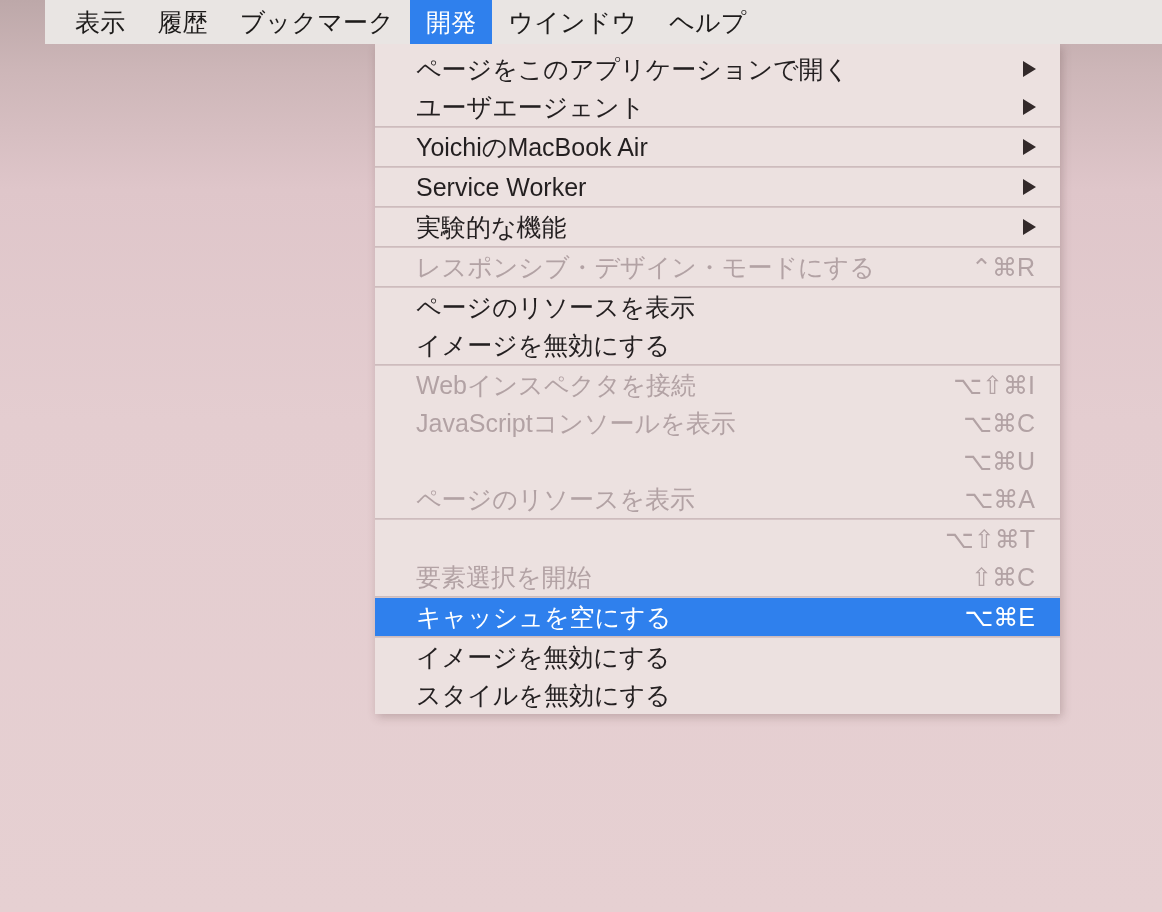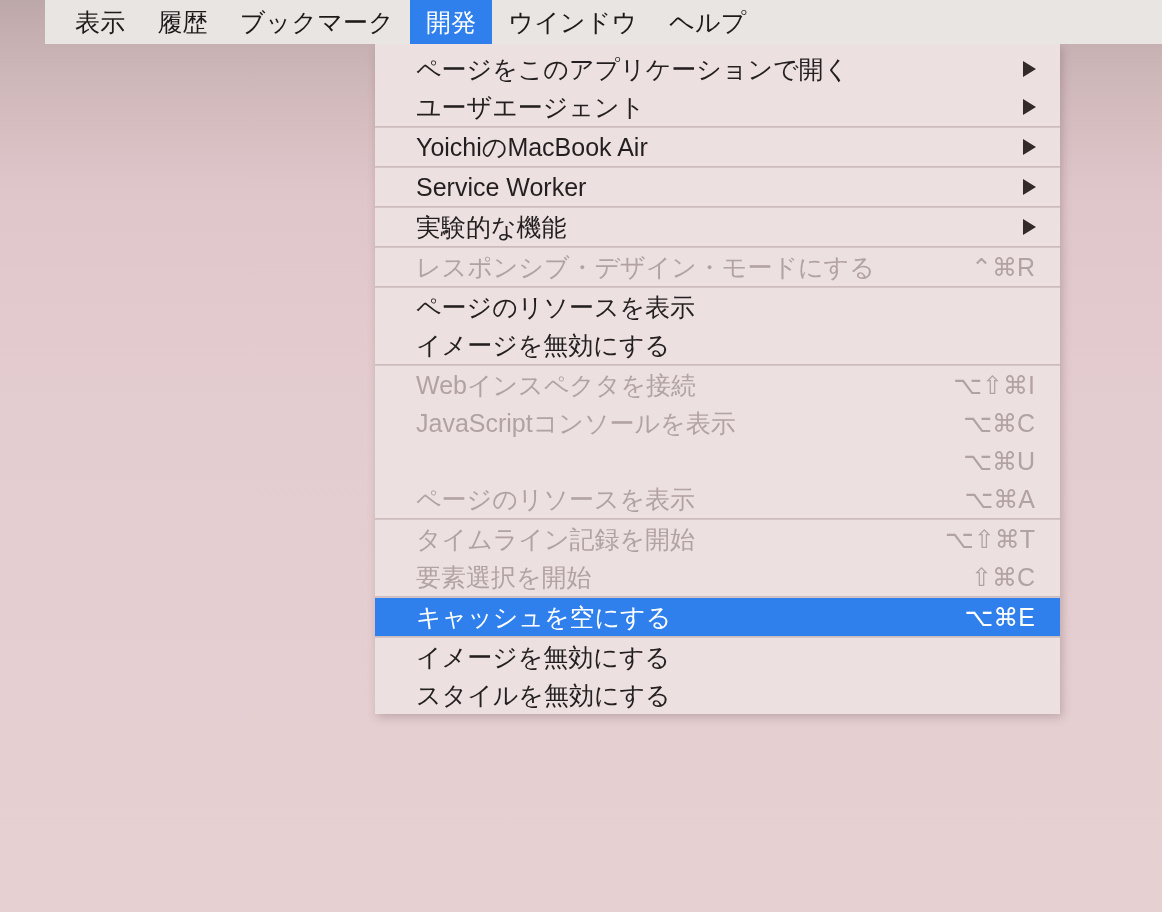--- a/index.html
+++ b/index.html
@@ -184,21 +184,20 @@
       </div>
       <div class="mi disabled">
         <span class="lbl">ページのリソースを表示</span>
         <span class="spacer"></span>
         <span class="sc">⌥⌘A</span>
       </div>
     </div>
     <div class="sep"></div>
     <div class="mgroup">
       <div class="mi disabled">
-        <span class="lbl">タイムライン記録を開始</span>
         <span class="spacer"></span>
         <span class="sc">⌥⇧⌘T</span>
       </div>
       <div class="mi disabled">
         <span class="lbl">要素選択を開始</span>
         <span class="spacer"></span>
         <span class="sc">⇧⌘C</span>
       </div>
     </div>
     <div class="sep"></div>

